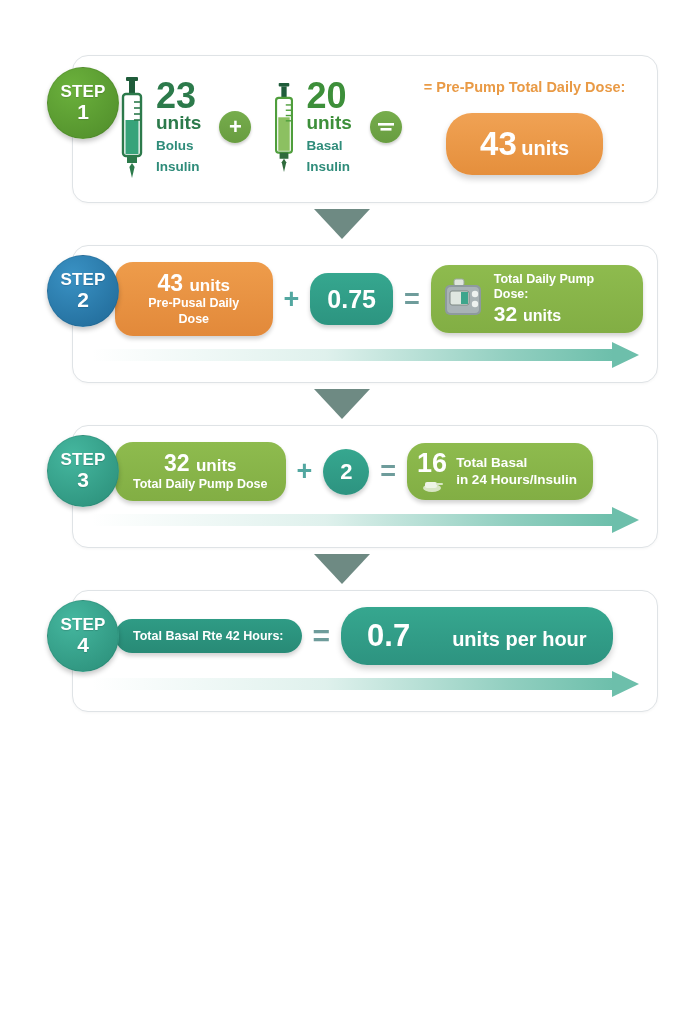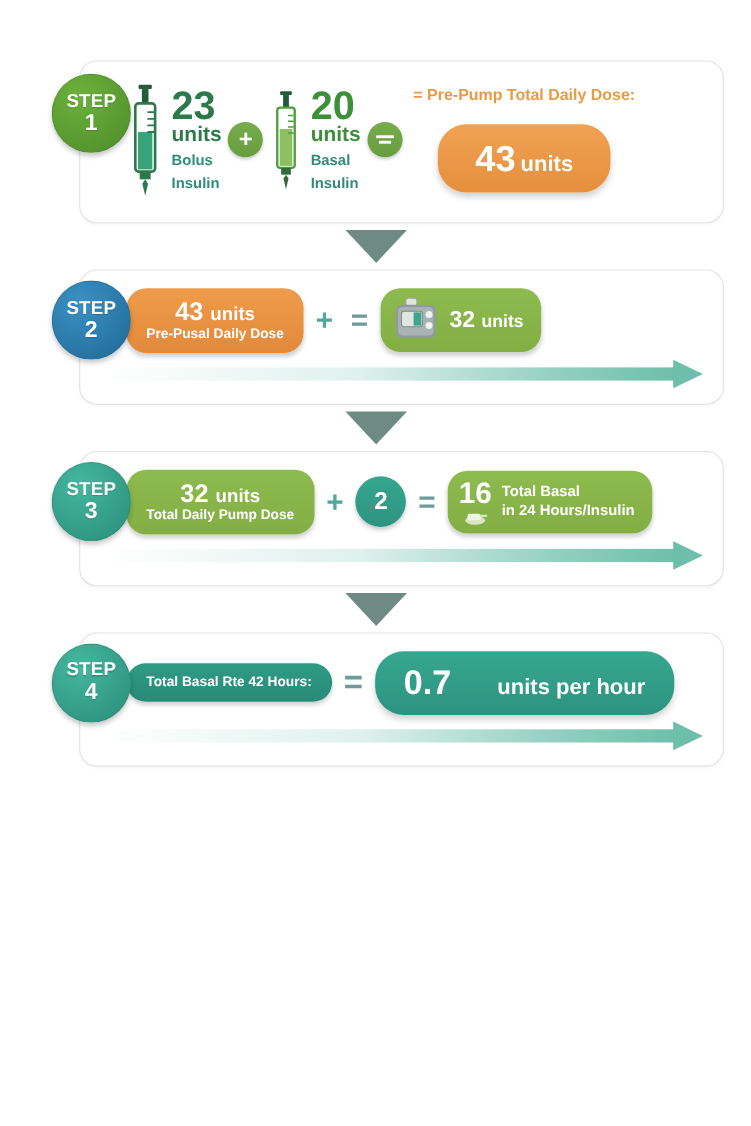--- a/index.html
+++ b/index.html
@@ -155,21 +155,21 @@
     display: flex; align-items: center; justify-content: center;
     font-size: 19px; font-weight: bold; line-height: 1;
     box-shadow: 0 2px 3px rgba(0,0,0,0.2);
   }
 
   
   .s1-body {
     display: flex;
     align-items: center;
     padding: 18px 16px 22px 42px;
-    gap: 6px;
+    gap: 18px;
     min-height: 146px;
   }
   .syr-group { display: flex; align-items: center; gap: 7px; }
   .syr-text .num {
     font-size: 36px; font-weight: bold; color: #2c7a4b; line-height: 0.95;
   }
   .syr-text .units {
     font-size: 19px; font-weight: bold; color: #2c7a4b; line-height: 1.05;
   }
   .syr-text .label {
@@ -342,36 +342,40 @@
     <div class="step-card">
       <div class="calc-row">
 
         <div class="pill pill-orange">
           <span class="big"><span>43</span> <span class="unit-sm">units</span></span>
           <span class="sub">Pre-Pusal Daily Dose</span>
         </div>
 
         <span class="op">+</span>
 
+        <div class="pill pill-teal" style="padding:13px 17px;">
+          <span class="big" style="font-size:25px;">0.75</span>
+        </div>
 
         <span class="op op-gray">=</span>
 
         <div class="pump-pill">
           <span>
             <svg class="icon-svg" width="44" height="44" viewBox="0 0 44 44">
               <rect x="13" y="2" width="10" height="7" rx="2" fill="#dfe6dd" stroke="#9aa79c" stroke-width="1"></rect>
               <rect x="4" y="8" width="36" height="30" rx="5" fill="#8e9a9e"></rect>
               <rect x="6" y="10" width="32" height="26" rx="4" fill="#a9b3b6"></rect>
               <rect x="9" y="14" width="19" height="14" rx="2" fill="#dfe7e0" stroke="#7e8a84" stroke-width="1"></rect>
               <rect x="20" y="15" width="7" height="12" fill="#3da58c"></rect>
               <circle cx="34" cy="17" r="3.2" fill="#eef2f0"></circle>
               <circle cx="34" cy="27" r="3.2" fill="#eef2f0"></circle>
             </svg>
           </span>
           <div class="txt stack">
+            <span class="t1">Total Daily Pump Dose:</span>
             <span class="t2"><span>32</span> <span class="u">units</span></span>
           </div>
         </div>
 
       </div>
 
       <div class="prog-arrow">
         <div class="shaft"></div>
         <div class="head"></div>
       </div>

